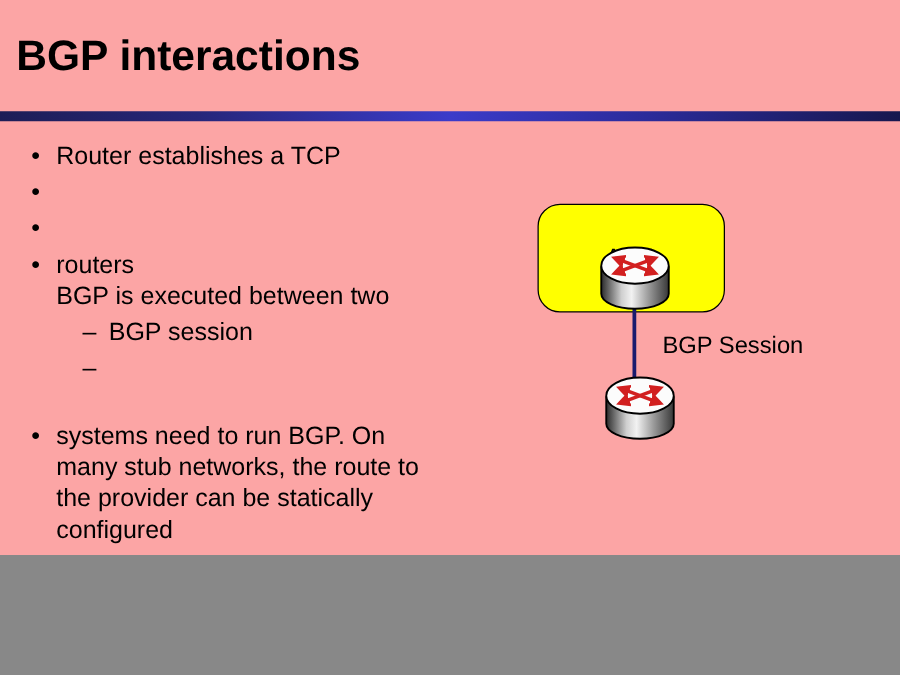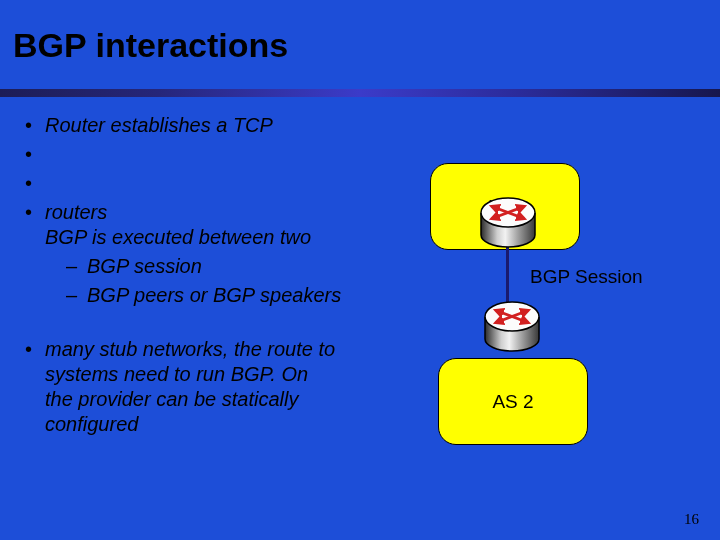--- a/index.html
+++ b/index.html
@@ -1,17 +1,17 @@
 <!DOCTYPE html>
 <html style="--title-text: #000000; --body-text: #000000; --divider-left: #1d1d56; --divider-mid: #3b3bc9; --divider-right: #17174e; --as-box-fill: #ffff00; --as-box-border: #000000; --session-line: #1a1a6e; --router-arrow: #d22020;"><head>
 <meta charset="utf-8">
 <style>
   html,body{margin:0;padding:0;background:#888;}
   .slide{
-    position:relative;width:720px;height:540px;background:#1d4ed8;
+    position:relative;width:720px;height:444px;background:#fca5a5;
     font-family:"Liberation Sans", sans-serif;color:var(--body-text,#000);
     overflow:hidden;margin:0 auto;
   }
   
   .title{
     position:absolute;left:13px;top:26px;
     font-size:34px;font-weight:bold;letter-spacing:0;color:var(--title-text,#000);
     white-space:nowrap;
   }
   
@@ -28,21 +28,21 @@
   .content{
     position:absolute;left:22px;top:113px;width:360px;
     font-size:20px;line-height:25px;
   }
   .row{display:flex;margin-bottom:4px;}
   .row .marker{display:inline-block;width:23px;flex:0 0 23px;padding-left:3px;box-sizing:border-box;}
   .row.sub{margin-left:41px;}
   .row.sub .marker{width:24px;flex-basis:24px;}
   .row.note{margin-top:29px;}
   .b{font-weight:bold;}
-  .lines div{white-space:nowrap;font-style:italic;}
+  .lines div{white-space:nowrap;}
   
   .as-box{
     position:absolute;width:150px;height:87px;border-radius:18px;
     background:var(--as-box-fill,#ffff00);
     border:1.5px solid var(--as-box-border,#000);
     display:flex;align-items:center;justify-content:center;
     font-size:19px;z-index:1;box-sizing:border-box;margin-top:27px;
   }
   .as1{left:430px;top:136px;}
   .as2{left:438px;top:331px;}
@@ -120,30 +120,27 @@
 
     <div class="row sub">
       <span class="marker">–</span>
       <div class="lines">
         <div>BGP session</div>
       </div>
     </div>
 
     <div class="row sub">
       <span class="marker">–</span>
-      <div class="lines">
-        <div>BGP peers or BGP speakers</div>
-      </div>
     </div>
 
     <div class="row note">
       <span class="marker">•</span>
       <div class="lines">
+        <div>systems need to run BGP. On</div>
         <div>many stub networks, the route to</div>
-        <div>systems need to run BGP. On</div>
         <div>the provider can be statically</div>
         <div>configured</div>
       </div>
     </div>
 
   </div>
 
   <div class="as-box as1">
     <span>AS 1</span>
   </div>
@@ -158,19 +155,16 @@
     <line class="arrow-line" x1="13" y1="10.5" x2="45" y2="22.5" marker-start="url(#ah)" marker-end="url(#ah)"></line>
   </svg>
 
   <svg class="router r2" viewBox="0 0 58 54">
     <path class="cyl-body" d="M2,17 L2,39 A27,12 0 0 0 56,39 L56,17" fill="url(#cyl)"></path>
     <ellipse class="cyl-top" cx="29" cy="16.5" rx="27" ry="14.5"></ellipse>
     <line class="arrow-line" x1="13" y1="22.5" x2="45" y2="10.5" marker-start="url(#ah)" marker-end="url(#ah)"></line>
     <line class="arrow-line" x1="13" y1="10.5" x2="45" y2="22.5" marker-start="url(#ah)" marker-end="url(#ah)"></line>
   </svg>
 
-  <div class="as-box as2">
-    <span>AS 2</span>
-  </div>
 
   <div class="page-number">16</div>
 
 </div>
 
 </body></html>

